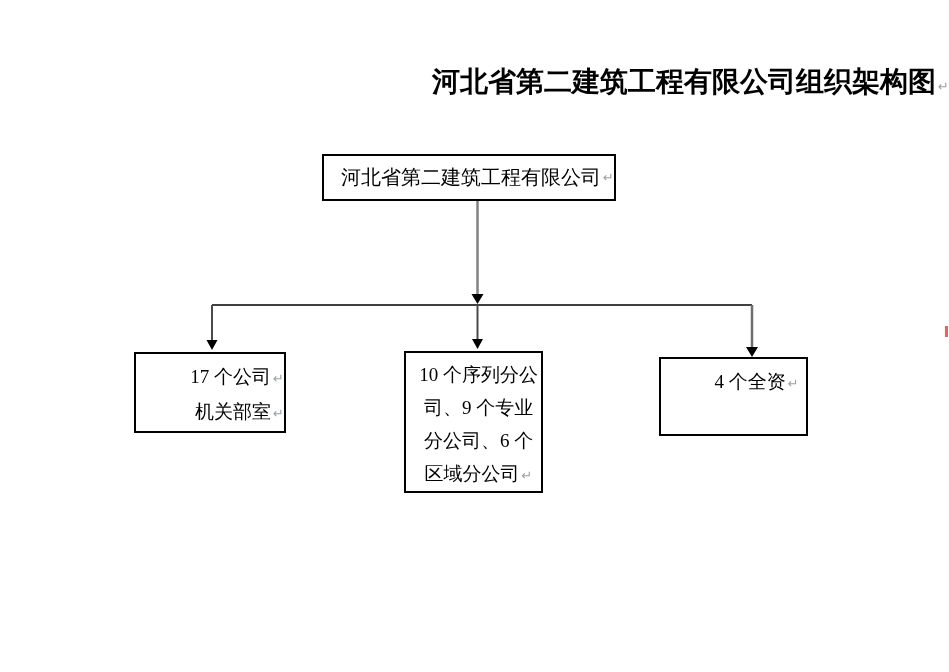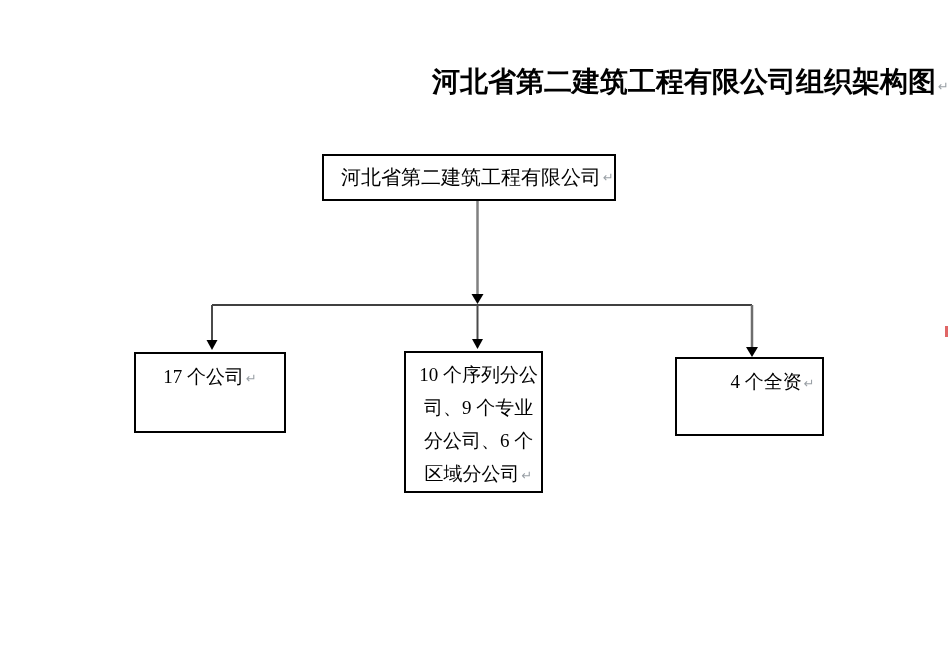--- a/index.html
+++ b/index.html
@@ -39,31 +39,31 @@
   }
   .box-root{
     left:322px;top:154px;width:294px;height:47px;
     display:flex;align-items:center;justify-content:flex-end;
     font-size:20px;
     white-space:nowrap;
   }
   .box-left{
     left:134px;top:352px;width:152px;height:81px;
     padding-top:6px;
-    text-align:center;
+    text-align:right;
     line-height:33px;
   }
   .box-mid{
     left:404px;top:351px;width:139px;height:142px;
     padding:5px 0 0 10px;
     text-align:center;
     line-height:33px;
   }
   .box-right{
-    left:675px;top:357px;width:149px;height:79px;
+    left:659px;top:357px;width:149px;height:79px;
     padding-top:6px;
     text-align:center;
     line-height:33px;
     padding-left:46px;
   }
   .connectors{
     position:absolute;left:0;top:0;width:949px;height:672px;
     pointer-events:none;
   }
   .edge-artifact{
@@ -99,20 +99,21 @@
     <polygon points="746,347 758,347 752,357" fill="#000000"></polygon>
   </svg>
 
   <div class="obox box-root">
     <span>河北省第二建筑工程有限公司</span>
       <span class="pmark">↵</span>
   </div>
 
   <div class="obox box-left">
     <span class="oline"><span>17 个公司</span><span class="pmark">↵</span></span>
+    <span class="oline"><span>机关部室</span><span class="pmark">↵</span></span>
   </div>
 
   <div class="obox box-mid">
     <span class="oline"><span>10 个序列分公</span></span>
     <span class="oline"><span>司、9 个专业</span></span>
     <span class="oline"><span>分公司、6 个</span></span>
     <span class="oline"><span>区域分公司</span><span class="pmark">↵</span></span>
   </div>
 
   <div class="obox box-right">

